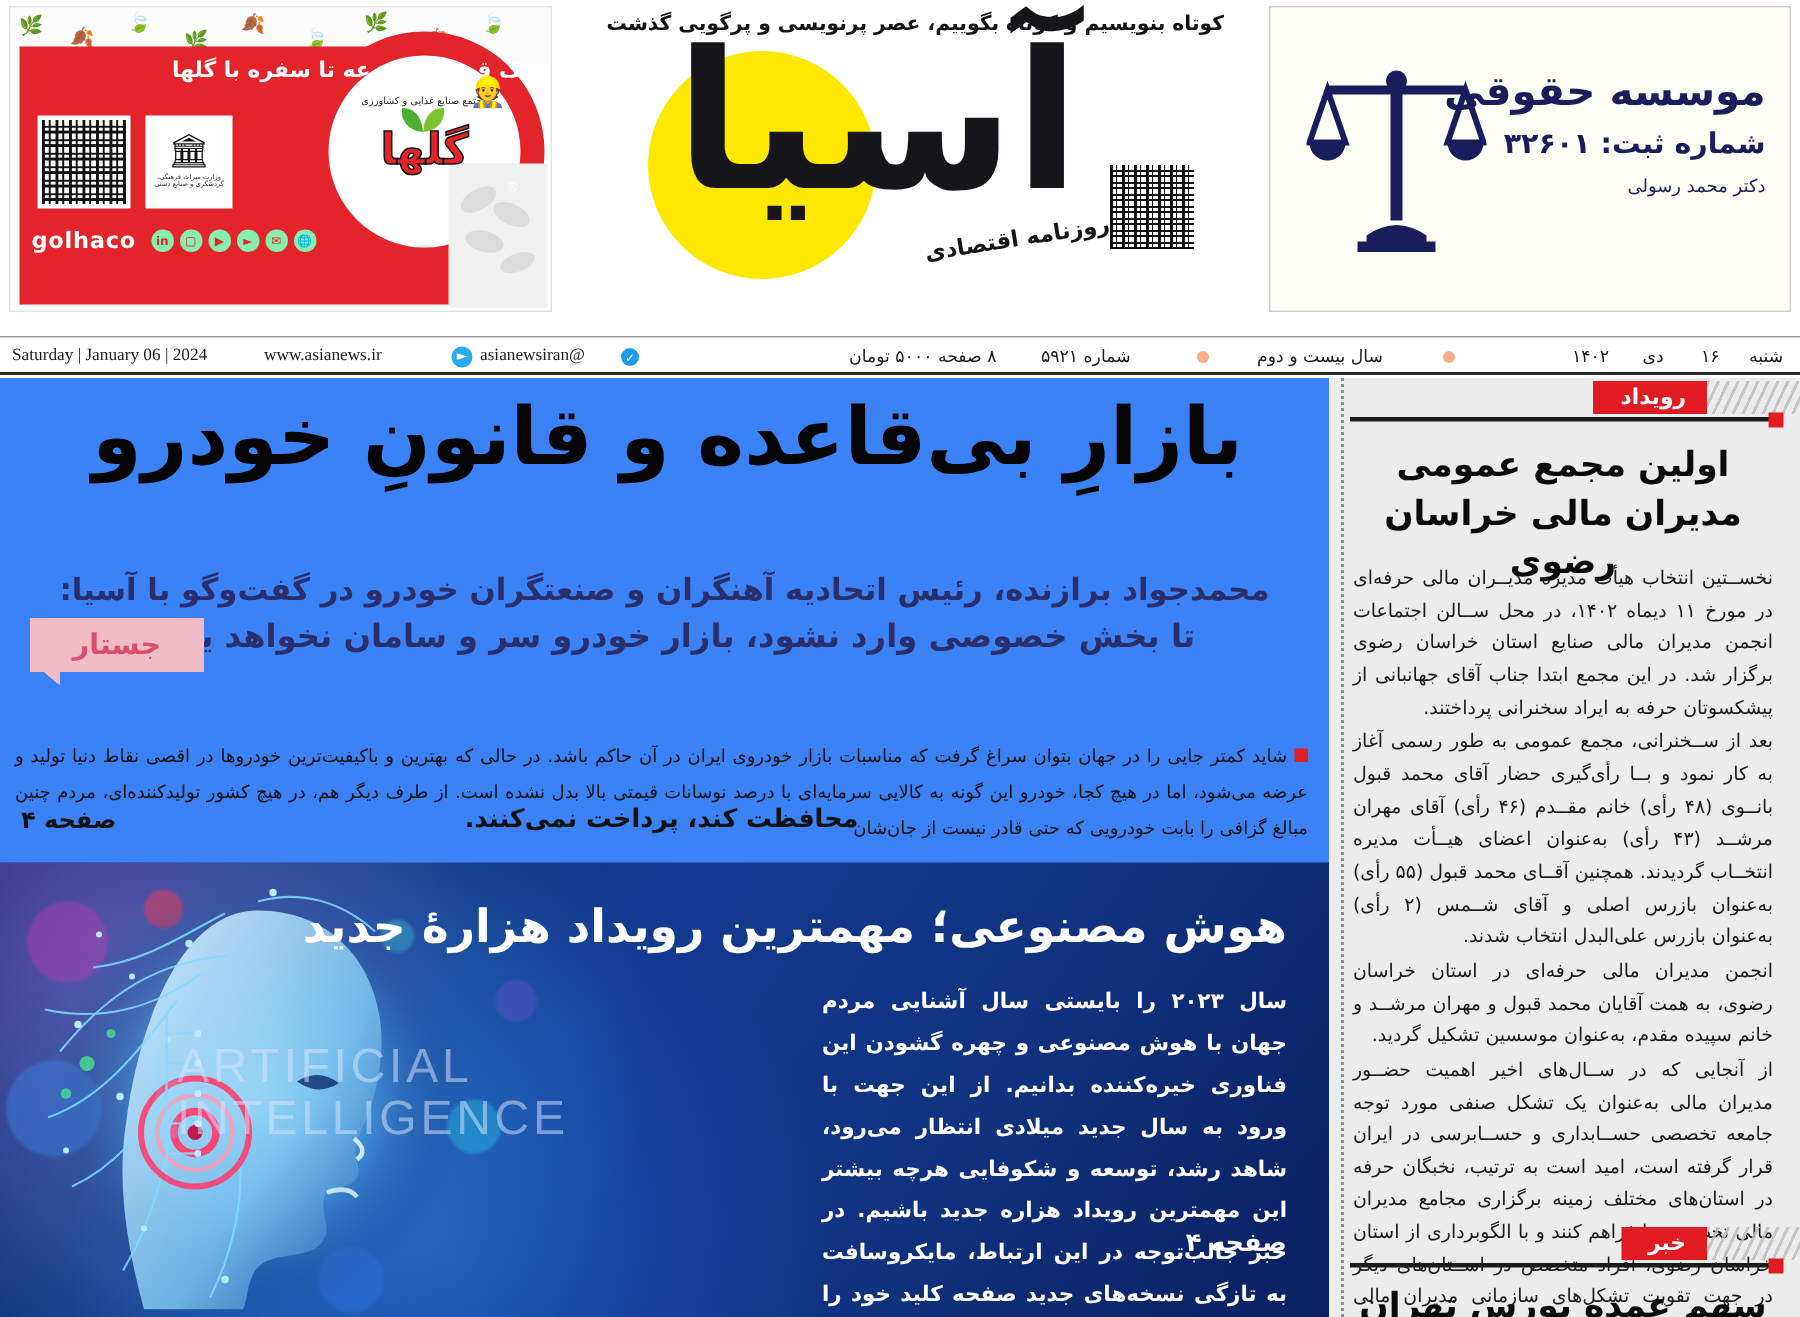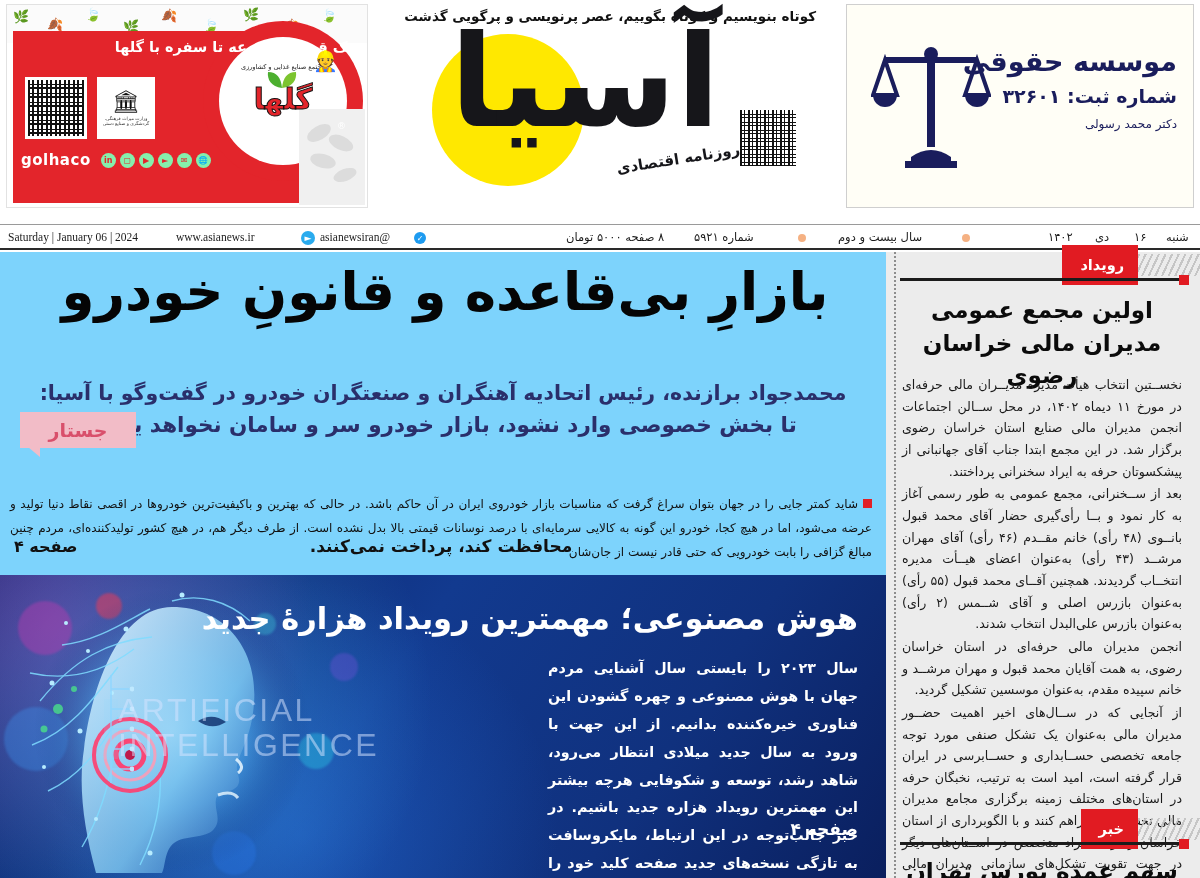--- a/index.html
+++ b/index.html
@@ -138,21 +138,21 @@
     width:14px; height:14px; border-radius:50%; background:#2AABEE; color:#fff;
     font-size:9px; display:inline-flex; align-items:center; justify-content:center;
   }
   .vf-icon {
     width:12px; height:12px; border-radius:50%; background:#1d9bf0; color:#fff;
     font-size:8px; display:inline-flex; align-items:center; justify-content:center;
   }
   .dot-sep { width:8px; height:8px; border-radius:50%; background:#f5b183; display:inline-block; }
 
   
-  .main-col { position:absolute; left:0; top:252px; width:886px; height:626px; background:#7dd3fc; }
+  .main-col { position:absolute; left:0; top:252px; width:886px; height:626px; background:#3b82f6; }
   .side-col { position:absolute; right:0; top:252px; width:314px; height:626px; background:#ececec; }
 
   
   .headline {
     position:absolute; right:8px; top:8px; width:866px; text-align:center;
     font-size:53px; font-weight:bold; color:#050505; line-height:1.22;
     letter-spacing:-1px; direction:rtl;
   }
   .subhead {
     position:absolute; right:12px; top:126px; width:862px; text-align:center;
@@ -226,21 +226,21 @@
   }
   .ai-circuit {
     position:absolute; left:88px; top:100px; width:46px; height:108px;
   }
 
   
   .sec-banner {
     position:absolute; height:22px; display:flex; align-items:center;
   }
   .sec-banner .sec-red {
-    height:40px; background:#e11b22; color:#fff; font-size:14.5px; font-weight:bold;
+    height:22px; background:#e11b22; color:#fff; font-size:14.5px; font-weight:bold;
     padding:0 14px 0 18px; display:flex; align-items:center; letter-spacing:2px;
   }
   .sec-banner .sec-fade {
     height:22px; width:62px;
     background-image: repeating-linear-gradient(115deg, #bfbfbf 0px, #bfbfbf 2px, transparent 2px, transparent 6px);
     opacity:.85;
   }
   .sec-rule {
     position:absolute; height:3px; background:#1b1b1b;
   }

